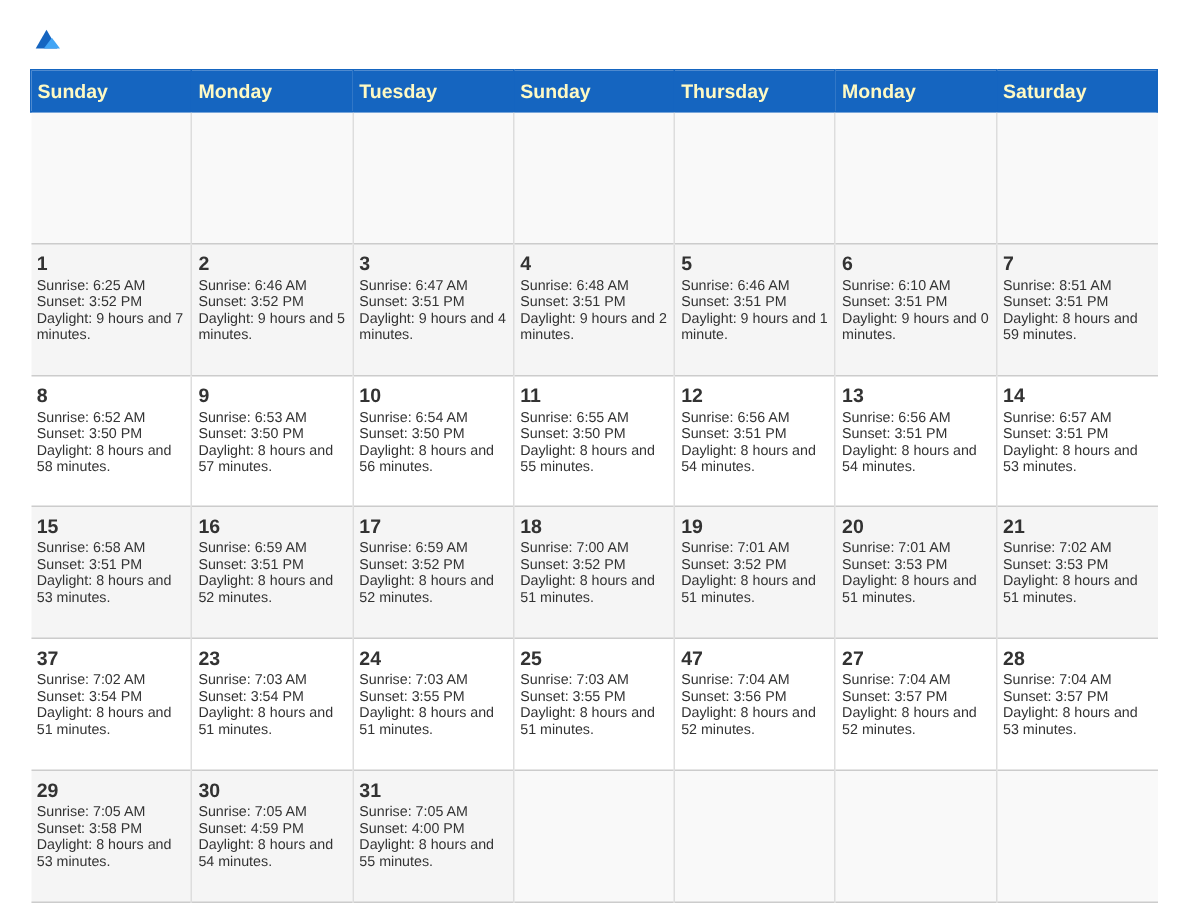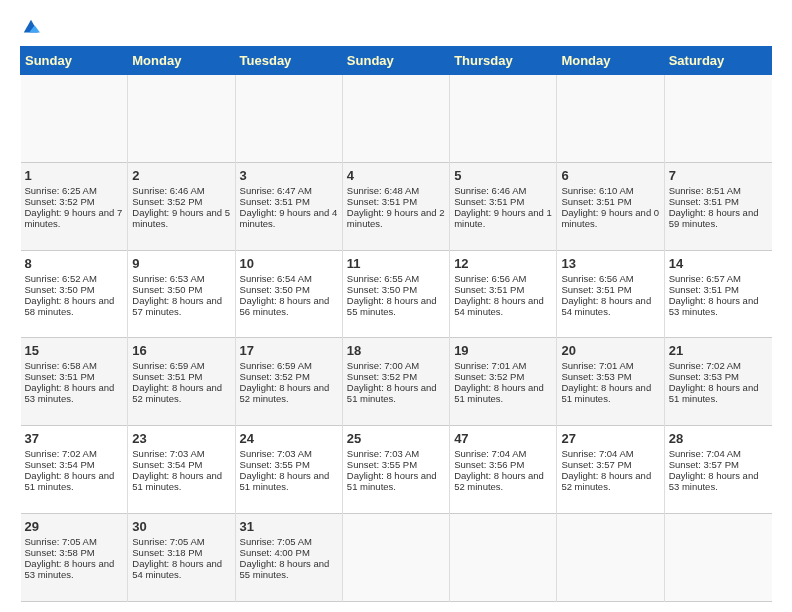--- a/index.html
+++ b/index.html
@@ -333,21 +333,21 @@
           <tr>
             <td>
               <span class="day-number">29</span>
               <div>Sunrise: 7:05 AM</div>
               <div>Sunset: 3:58 PM</div>
               <div>Daylight: 8 hours and 53 minutes.</div>
             </td>
             <td>
               <span class="day-number">30</span>
               <div>Sunrise: 7:05 AM</div>
-              <div>Sunset: 3:18 PM</div>
+              <div>Sunset: 4:59 PM</div>
               <div>Daylight: 8 hours and 54 minutes.</div>
             </td>
             <td>
               <span class="day-number">31</span>
               <div>Sunrise: 7:05 AM</div>
               <div>Sunset: 4:00 PM</div>
               <div>Daylight: 8 hours and 55 minutes.</div>
             </td>
             <td class="empty-cell"></td>
             <td class="empty-cell"></td>

